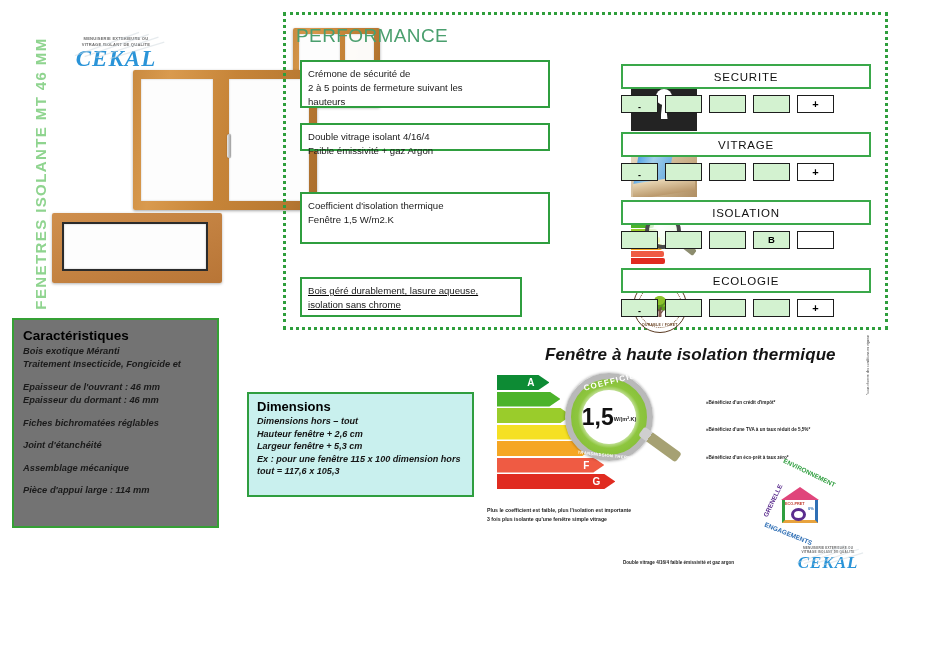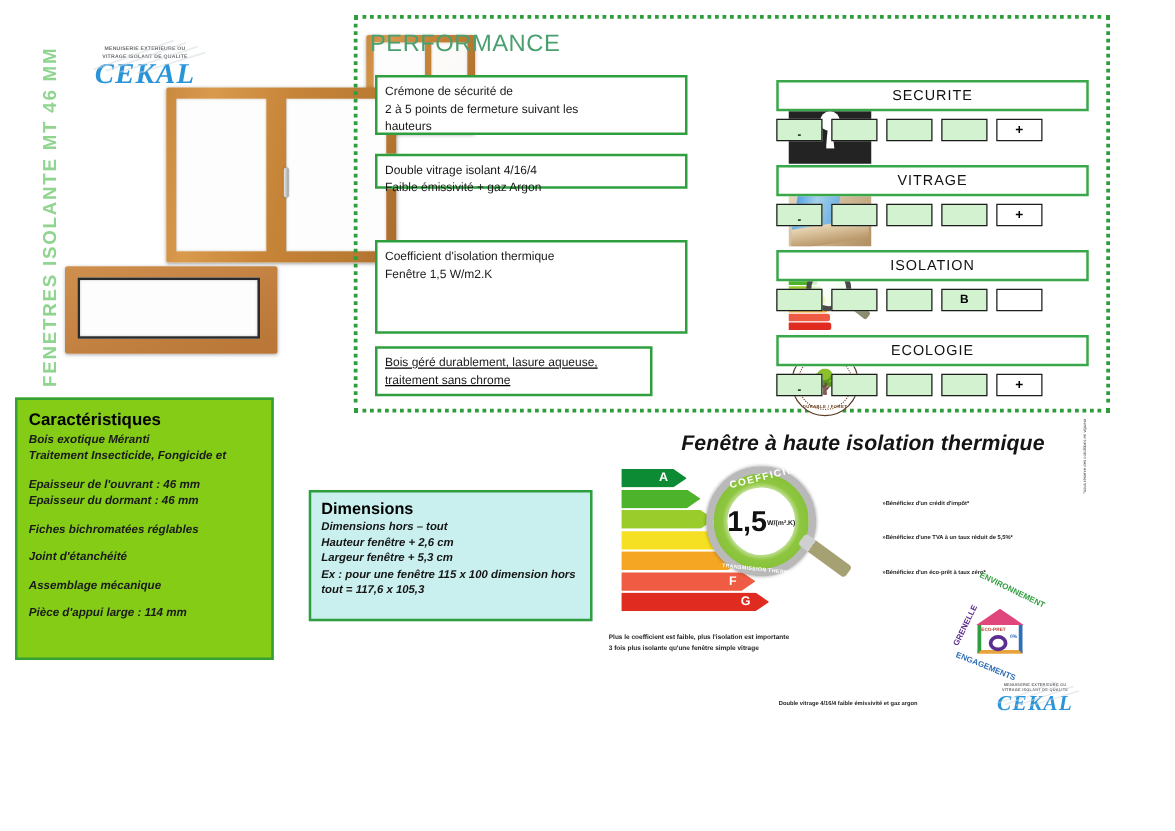--- a/index.html
+++ b/index.html
@@ -58,21 +58,21 @@
 
   #win-main { left:133px; top:70px; width:184px; height:140px; }
   #win-open { left:293px; top:28px; width:87px; height:79px; }
   #win-bottom{ left:52px; top:213px; width:170px; height:70px; }
 
   
   .panel { position:absolute; }
 
   #caracteristiques {
     left:12px; top:318px; width:207px; height:210px;
-    background:#84cc16; border:2px solid #35a035;
+    background:#737373; border:2px solid #35a035;
   }
   #caracteristiques .ttl {
     font-weight:700; font-size:13.5px; color:#000; margin:8px 0 2px 9px;
   }
   #caracteristiques ul { list-style:none; margin:0 0 0 9px; }
   #caracteristiques li {
     font-style:italic; font-weight:700; font-size:9.3px; color:#1a1a1a;
     line-height:1.45; margin-bottom:0;
   }
   #caracteristiques li.gap { margin-top:9px; }
@@ -87,21 +87,21 @@
     font-size:19px; color:#4a9f6e; letter-spacing:.4px;
   }
   .perf-box {
     position:absolute; left:14px;
     border:2px solid #2f9e3f; background:#ffffff;
     padding:5px 6px 4px 6px;
   }
   .perf-box p { font-size:9.6px; color:#1a1a1a; line-height:1.45; }
   #perf-1 { top:45px;  width:250px; height:48px; }
   #perf-2 { top:108px; width:250px; height:28px; }
-  #perf-3 { top:177px; width:250px; height:75px; }
+  #perf-3 { top:177px; width:250px; height:52px; }
   #perf-4 { top:262px; width:222px; height:40px;text-decoration:underline; }
 
   
   .rate-row { position:absolute; left:335px; width:250px; }
   #rate-0 { top:49px; } #rate-1 { top:117px; }
   #rate-2 { top:185px; } #rate-3 { top:253px; }
   .rate-label {
     height:25px; border:2px solid #3aa84a; background:#fff;
     display:flex; align-items:center; justify-content:center;
     font-size:11.5px; letter-spacing:.8px; color:#111; font-weight:400;
@@ -354,21 +354,21 @@
     <div class="perf-box" id="perf-2">
       <p>Double vitrage isolant 4/16/4</p>
       <p>Faible émissivité + gaz Argon</p>
     </div>
     <div class="perf-box" id="perf-3">
       <p>Coefficient d'isolation thermique</p>
       <p>Fenêtre 1,5 W/m2.K</p>
     </div>
     <div class="perf-box" id="perf-4">
       <p>Bois géré durablement, lasure aqueuse,</p>
-      <p>traitement sans chrome</p>
+      <p>isolation sans chrome</p>
     </div>
 
     <div class="rate-icon" id="icon-securite">
       <div class="keyhole">
         <div class="kh-c"></div>
         <div class="kh-t"></div>
       </div>
     </div>
 
     <div class="rate-icon" id="icon-vitrage">

